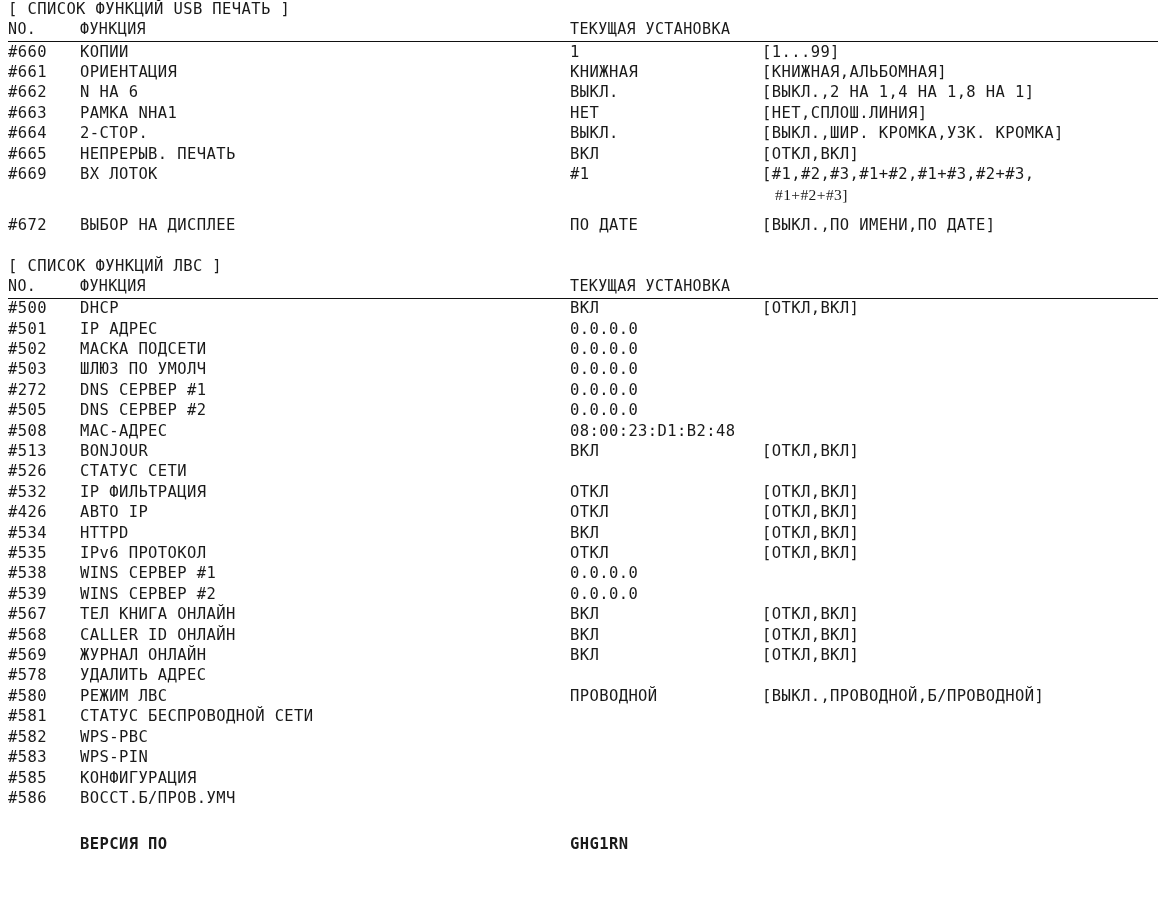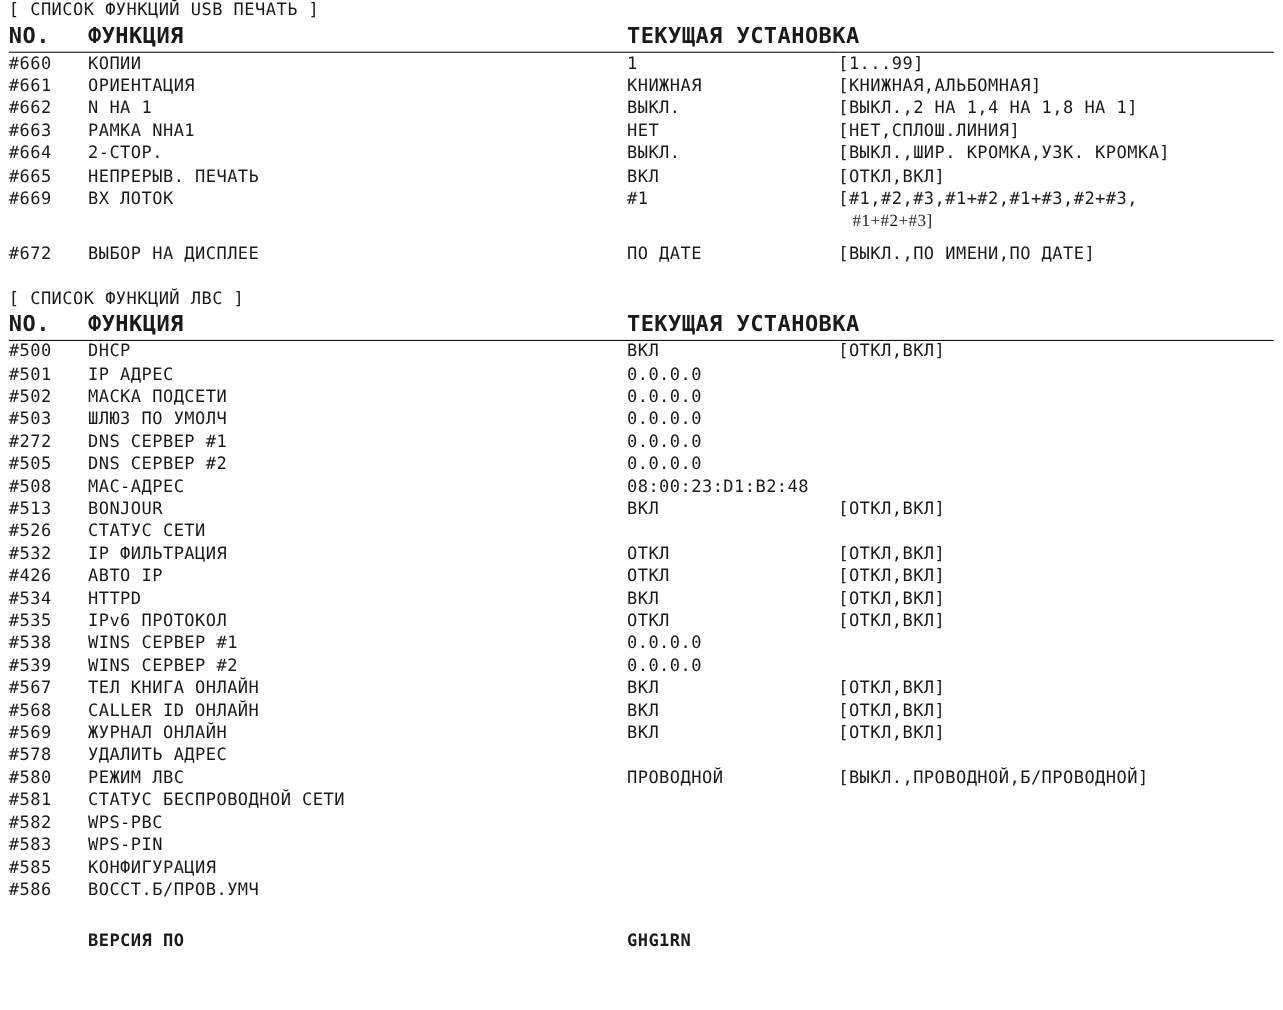--- a/index.html
+++ b/index.html
@@ -35,23 +35,23 @@
     width: 1150px;
     margin-left: 8px;
     table-layout: fixed;
   }
   table.fn col.c-no    { width: 72px; }
   table.fn col.c-fn    { width: 490px; }
   table.fn col.c-cur   { width: 192px; }
   table.fn col.c-range { width: 396px; }
 
   table.fn th {
-    font-weight: bold;
+    font-weight: normal;
     text-align: left;
-    font-size: 20px;
+    font-size: 15px;
     padding: 2px 0 3px 0;
     letter-spacing: 0.4px;
     white-space: pre;
     vertical-align: bottom;
   }
   table.fn thead tr.hdr {
     border-bottom: 1.5px solid #111;
   }
   table.fn td {
     font-size: 15.5px;
@@ -102,21 +102,21 @@
           <td>[1...99]</td>
         </tr>
         <tr>
           <td>#661</td>
           <td>ОРИЕНТАЦИЯ</td>
           <td>КНИЖНАЯ</td>
           <td>[КНИЖНАЯ,АЛЬБОМНАЯ]</td>
         </tr>
         <tr>
           <td>#662</td>
-          <td>N НА 1</td>
+          <td>N НА 6</td>
           <td>ВЫКЛ.</td>
           <td>[ВЫКЛ.,2 НА 1,4 НА 1,8 НА 1]</td>
         </tr>
         <tr>
           <td>#663</td>
           <td>РАМКА NHA1</td>
           <td>НЕТ</td>
           <td>[НЕТ,СПЛОШ.ЛИНИЯ]</td>
         </tr>
         <tr>

